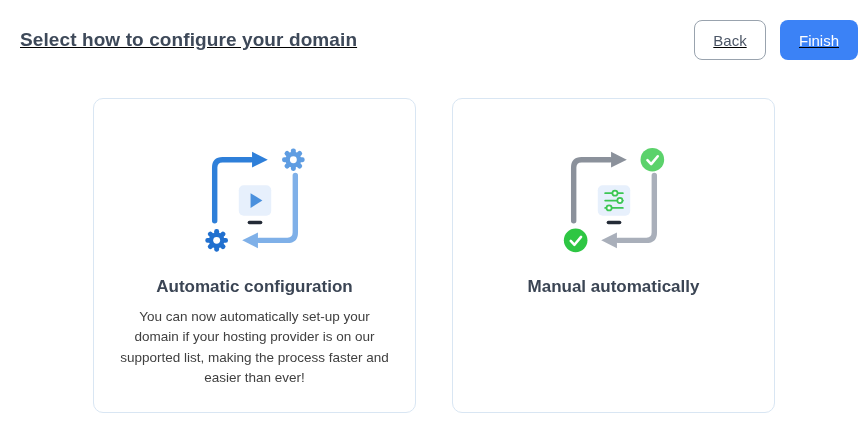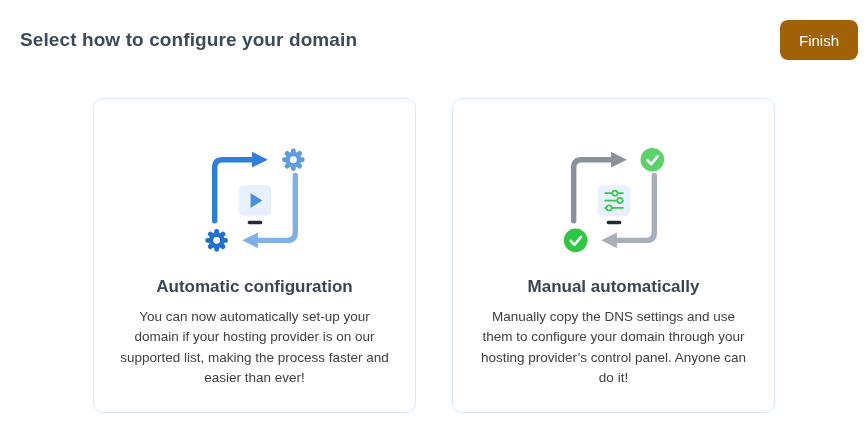--- a/index.html
+++ b/index.html
@@ -7,20 +7,21 @@
     width: 868px; height: 437px;
     background: #ffffff;
     font-family: "Liberation Sans", sans-serif;
     overflow: hidden;
   }
   .header {
     display: flex;
     align-items: center;
     justify-content: space-between;
     padding: 20px 10px 0 20px;
+    text-decoration: underline;
   }
   .page-title {
     font-size: 19px;
     font-weight: 700;
     color: #3e4959;
     letter-spacing: 0.1px;
   }
   .header-buttons { display: flex; gap: 14px; }
   .btn {
     height: 40px;
@@ -34,21 +35,21 @@
     justify-content: center;
   }
   .btn-back {
     width: 72px;
     background: #ffffff;
     border: 1px solid #99a3ae;
     color: #4c5666;
   }
   .btn-finish {
     width: 78px;
-    background: #a16207;
+    background: #3b82f6;
     border: none;
     color: #ffffff;
   }
   .cards {
     display: flex;
     justify-content: center;
     gap: 36px;
     margin-top: 38px;
   }
   .card {
@@ -98,20 +99,21 @@
   .laptop-dash { fill: #232a36; }
   .slider-line { stroke: #3cc654; stroke-width: 1.8; stroke-linecap: round; }
   .slider-knob { fill: #ffffff; stroke: #3cc654; stroke-width: 1.8; }
 </style>
 </head>
 <body>
 
 <div class="header">
   <h1 class="page-title">Select how to configure your domain</h1>
   <div class="header-buttons">
+    <button class="btn btn-back">Back</button>
     <button class="btn btn-finish">Finish</button>
   </div>
 </div>
 
 <div class="cards">
 
   <div class="card">
     <svg class="card-icon" viewBox="0 0 120 120">
 
       <g>
@@ -174,16 +176,15 @@
         <line class="slider-line" x1="51" y1="51" x2="69" y2="51"></line>
         <circle class="slider-knob" cx="61" cy="51" r="2.6"></circle>
         <line class="slider-line" x1="51" y1="58.5" x2="69" y2="58.5"></line>
         <circle class="slider-knob" cx="66" cy="58.5" r="2.6"></circle>
         <line class="slider-line" x1="51" y1="66" x2="69" y2="66"></line>
         <circle class="slider-knob" cx="55" cy="66" r="2.6"></circle>
         <rect class="laptop-dash" x="52.5" y="79" width="15" height="3.6" rx="1.8"></rect>
       </g>
     </svg>
     <div class="card-title">Manual automatically</div>
-    <div class="card-desc">Manually copy the DNS settings and use them to configure your domain through your hosting provider’s control panel. Anyone can do it!</div>
   </div>
 
 </div>
 
 </body></html>

